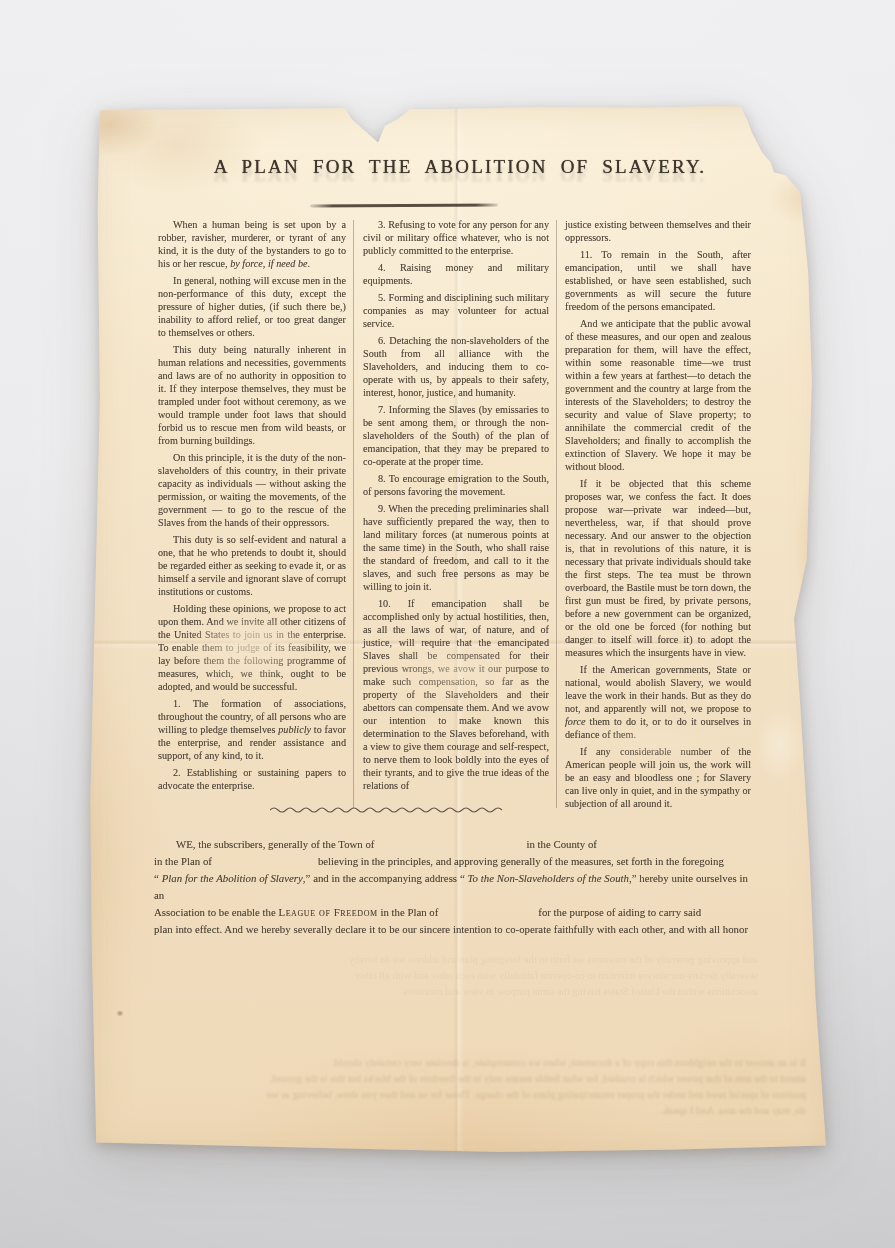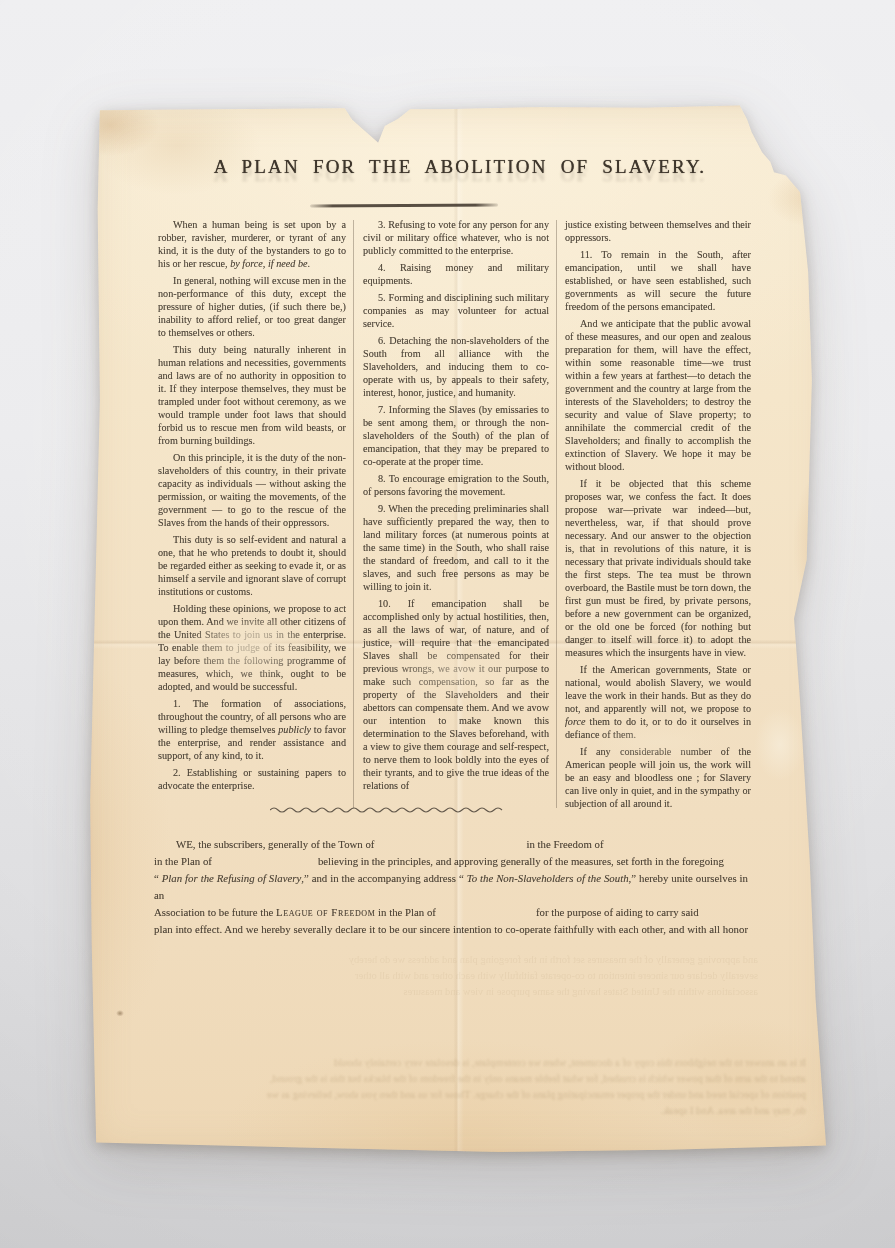--- a/index.html
+++ b/index.html
@@ -115,24 +115,24 @@
           <p class="para"><span>If any considerable number of the American people will join us, the work will be an easy and bloodless one ; for Slavery can live only in quiet, and in the sympathy or subjection of all around it.</span></p>
         </div>
       <div class="fade-overlay"></div>
     </div>
 
     <svg class="wavy" viewBox="0 0 240 8" preserveAspectRatio="none">
       <path d="M0,4 q4,-4 8,0 t8,0 t8,0 t8,0 t8,0 t8,0 t8,0 t8,0 t8,0 t8,0 t8,0 t8,0 t8,0 t8,0 t8,0 t8,0 t8,0 t8,0 t8,0 t8,0 t8,0 t8,0 t8,0 t8,0 t8,0 t8,0 t8,0 t8,0 t8,0" fill="none" stroke="currentColor" stroke-width="1.1"></path>
     </svg>
 
     <div class="pledge">
-        <div class="pline"><span class="gap" style="width: 22px;"></span><span>WE, the subscribers, generally of the Town of</span><span class="gap" style="width: 152px;"></span><span>in the Freedom of</span></div>
+        <div class="pline"><span class="gap" style="width: 22px;"></span><span>WE, the subscribers, generally of the Town of</span><span class="gap" style="width: 152px;"></span><span>in the County of</span></div>
         <div class="pline"><span>in the Plan of</span><span class="gap" style="width: 106px;"></span><span>believing in the principles, and approving generally of the measures, set forth in the foregoing</span></div>
-        <div class="pline just"><span>“ </span><span class="it">Plan for the Refusing of Slavery</span><span>,” and in the accompanying address “ </span><span class="it">To the Non-Slaveholders of the South</span><span>,” hereby unite ourselves in an</span></div>
-        <div class="pline"><span>Association to be future the </span><span class="sc">League of Freedom</span><span> in the Plan of</span><span class="gap" style="width: 100px;"></span><span>for the purpose of aiding to carry said</span></div>
+        <div class="pline just"><span>“ </span><span class="it">Plan for the Abolition of Slavery</span><span>,” and in the accompanying address “ </span><span class="it">To the Non-Slaveholders of the South</span><span>,” hereby unite ourselves in an</span></div>
+        <div class="pline"><span>Association to be enable the </span><span class="sc">League of Freedom</span><span> in the Plan of</span><span class="gap" style="width: 100px;"></span><span>for the purpose of aiding to carry said</span></div>
         <div class="pline just"><span>plan into effect.  And we hereby severally declare it to be our sincere intention to co-operate faithfully with each other, and with all honor</span></div>
       </div>
 
     <div class="ghost ghost-a">
         <p class="gline">and approving generally of the measures set forth in the foregoing plan and address we do hereby</p>
         <p class="gline">severally declare our sincere intention to co-operate faithfully with each other and with all other</p>
         <p class="gline">associations within the United States having the same purpose in view and measures</p>
       </div>
     <div class="ghost ghost-b">
         <p class="gline">It is an answer to the neighbors this copy of a document, when we contemplate, is desolate very certainly should</p>

